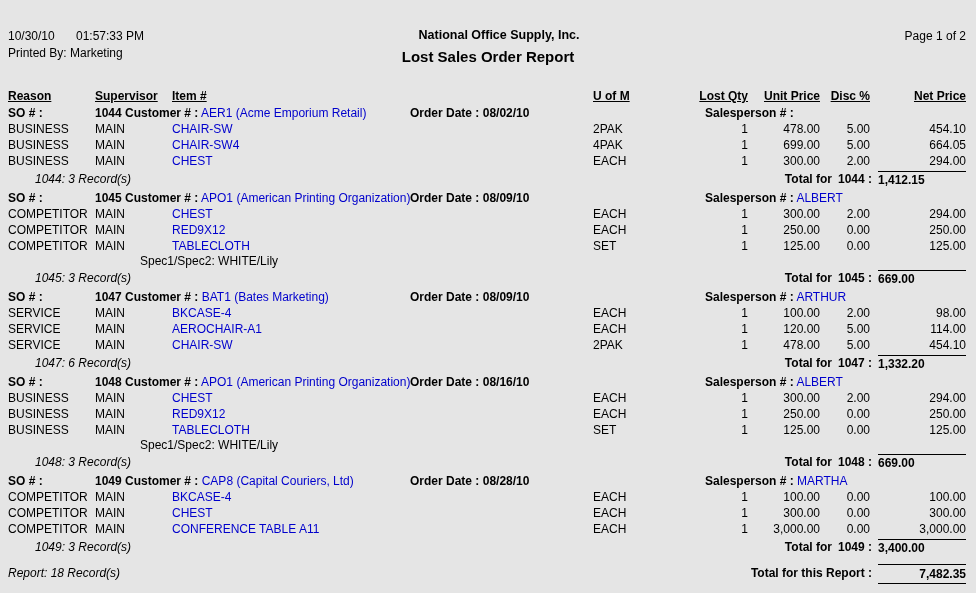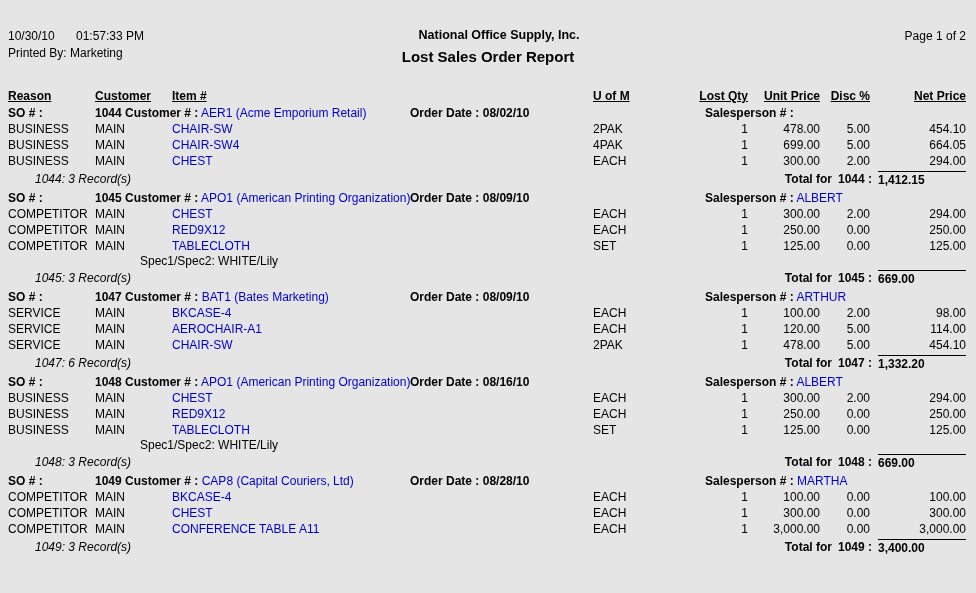--- a/index.html
+++ b/index.html
@@ -56,21 +56,21 @@
   <span class="abs h-time">01:57:33 PM</span>
   <span class="abs h-printed">Printed By: Marketing</span>
   <div class="abs center h-company">National Office Supply, Inc.</div>
   <div class="abs center h-title">Lost Sales Order Report</div>
   <span class="abs h-page">Page 1 of 2</span>
 
   <div class="body">
 
     <div class="grid colhead">
       <span class="c">Reason</span>
-      <span class="c">Customer</span>
+      <span class="c">Supervisor</span>
       <span class="c">Item #</span>
       <span class="c"></span>
       <span class="c">U of M</span>
       <span class="c num">Lost Qty</span>
       <span class="c num">Unit Price</span>
       <span class="c num">Disc %</span>
       <span class="c num">Net Price</span>
     </div>
 
     <div class="row">
@@ -347,15 +347,20 @@
       <span class="c num">3,000.00</span>
       <span class="c num">0.00</span>
       <span class="c num">3,000.00</span>
     </div>
     <div class="gfooter">
       <span class="gcount">1049: 3 Record(s)</span>
       <span class="tf"><span>Total for</span><span class="so-ref">1049 :</span></span>
       <span class="amount">3,400.00</span>
     </div>
 
+    <div class="rfooter">
+      <span class="rcount">Report: 18 Record(s)</span>
+      <span class="rlabel">Total for this Report :</span>
+      <span class="ramount">7,482.35</span>
+    </div>
 
   </div>
 </div>
 
 </body></html>

